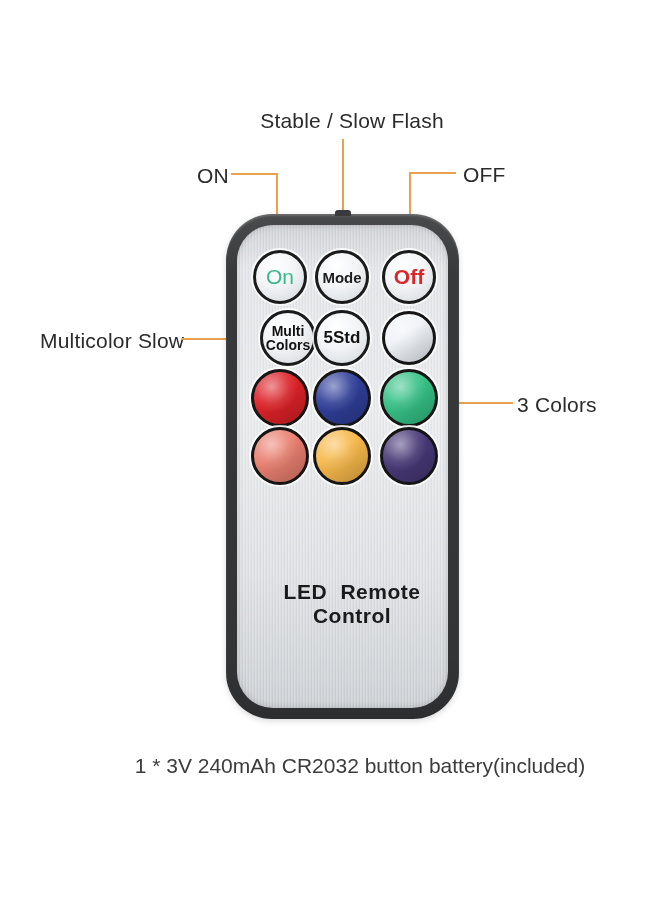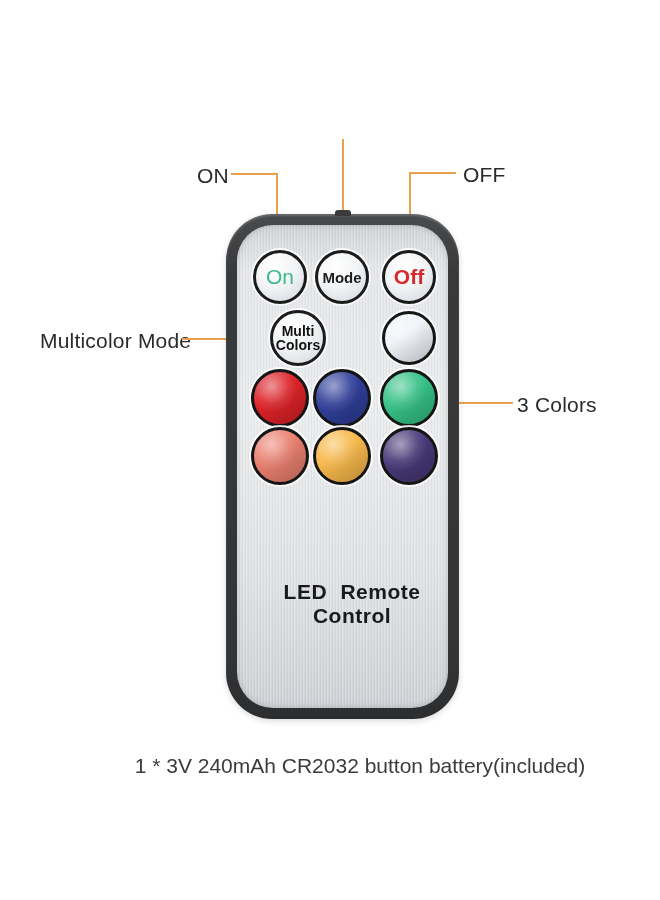--- a/index.html
+++ b/index.html
@@ -75,23 +75,24 @@
   .note{
     position:absolute;left:55px;width:610px;top:754px;text-align:center;
     font-size:21px;color:var(--color-note,#3c3c3c);
   }
 </style>
 </head>
 <body>
 
 <div class="canvas">
 
+  <div class="label center" style="left:250px;top:109px;width:204px;">Stable / Slow Flash</div>
   <div class="label" style="left:197px;top:164px;">ON</div>
   <div class="label" style="left:463px;top:163px;">OFF</div>
-  <div class="label" style="left:40px;top:329px;">Multicolor Mode</div>
+  <div class="label" style="left:40px;top:329px;">Multicolor Slow</div>
   <div class="label" style="left:517px;top:393px;">3 Colors</div>
 
   <div class="vline" style="left:342px;top:139px;height:124px;"></div>
   <div class="hline" style="left:231px;top:173px;width:46px;"></div>
   <div class="vline" style="left:276px;top:173px;height:87px;"></div>
   <div class="hline" style="left:409px;top:172px;width:47px;"></div>
   <div class="vline" style="left:409px;top:172px;height:90px;"></div>
   <div class="hline" style="left:182px;top:338px;width:67px;"></div>
   <div class="hline" style="left:444px;top:402px;width:69px;"></div>
 
@@ -109,25 +110,28 @@
     <div class="btn lab sz54" style="left:27px;top:36px;">
       <span class="t-on">On</span>
     </div>
     <div class="btn lab sz54" style="left:89px;top:36px;">
       <span class="t-mode">Mode</span>
     </div>
     <div class="btn lab sz54" style="left:156px;top:36px;">
       <span class="t-off">Off</span>
     </div>
 
-    <div class="btn lab sz56" style="left:44px;top:96px;">
+    <div class="btn lab sz56" style="left:34px;top:96px;">
       <span class="t-multi">
         <span>Multi</span><br>
         <span>Colors</span>
       </span>
+    </div>
+    <div class="btn lab sz56" style="left:88px;top:96px;">
+      <span class="t-5std">5Std</span>
     </div>
     <div class="btn col bg-white sz54" style="left:156px;top:97px;"></div>
 
     <div class="btn col bg-red sz58" style="left:25px;top:155px;"></div>
     <div class="btn col bg-blue sz58" style="left:87px;top:155px;"></div>
     <div class="btn col bg-green sz58" style="left:154px;top:155px;"></div>
 
     <div class="btn col bg-salmon sz58" style="left:25px;top:213px;"></div>
     <div class="btn col bg-amber sz58" style="left:87px;top:213px;"></div>
     <div class="btn col bg-purple sz58" style="left:154px;top:213px;"></div>

